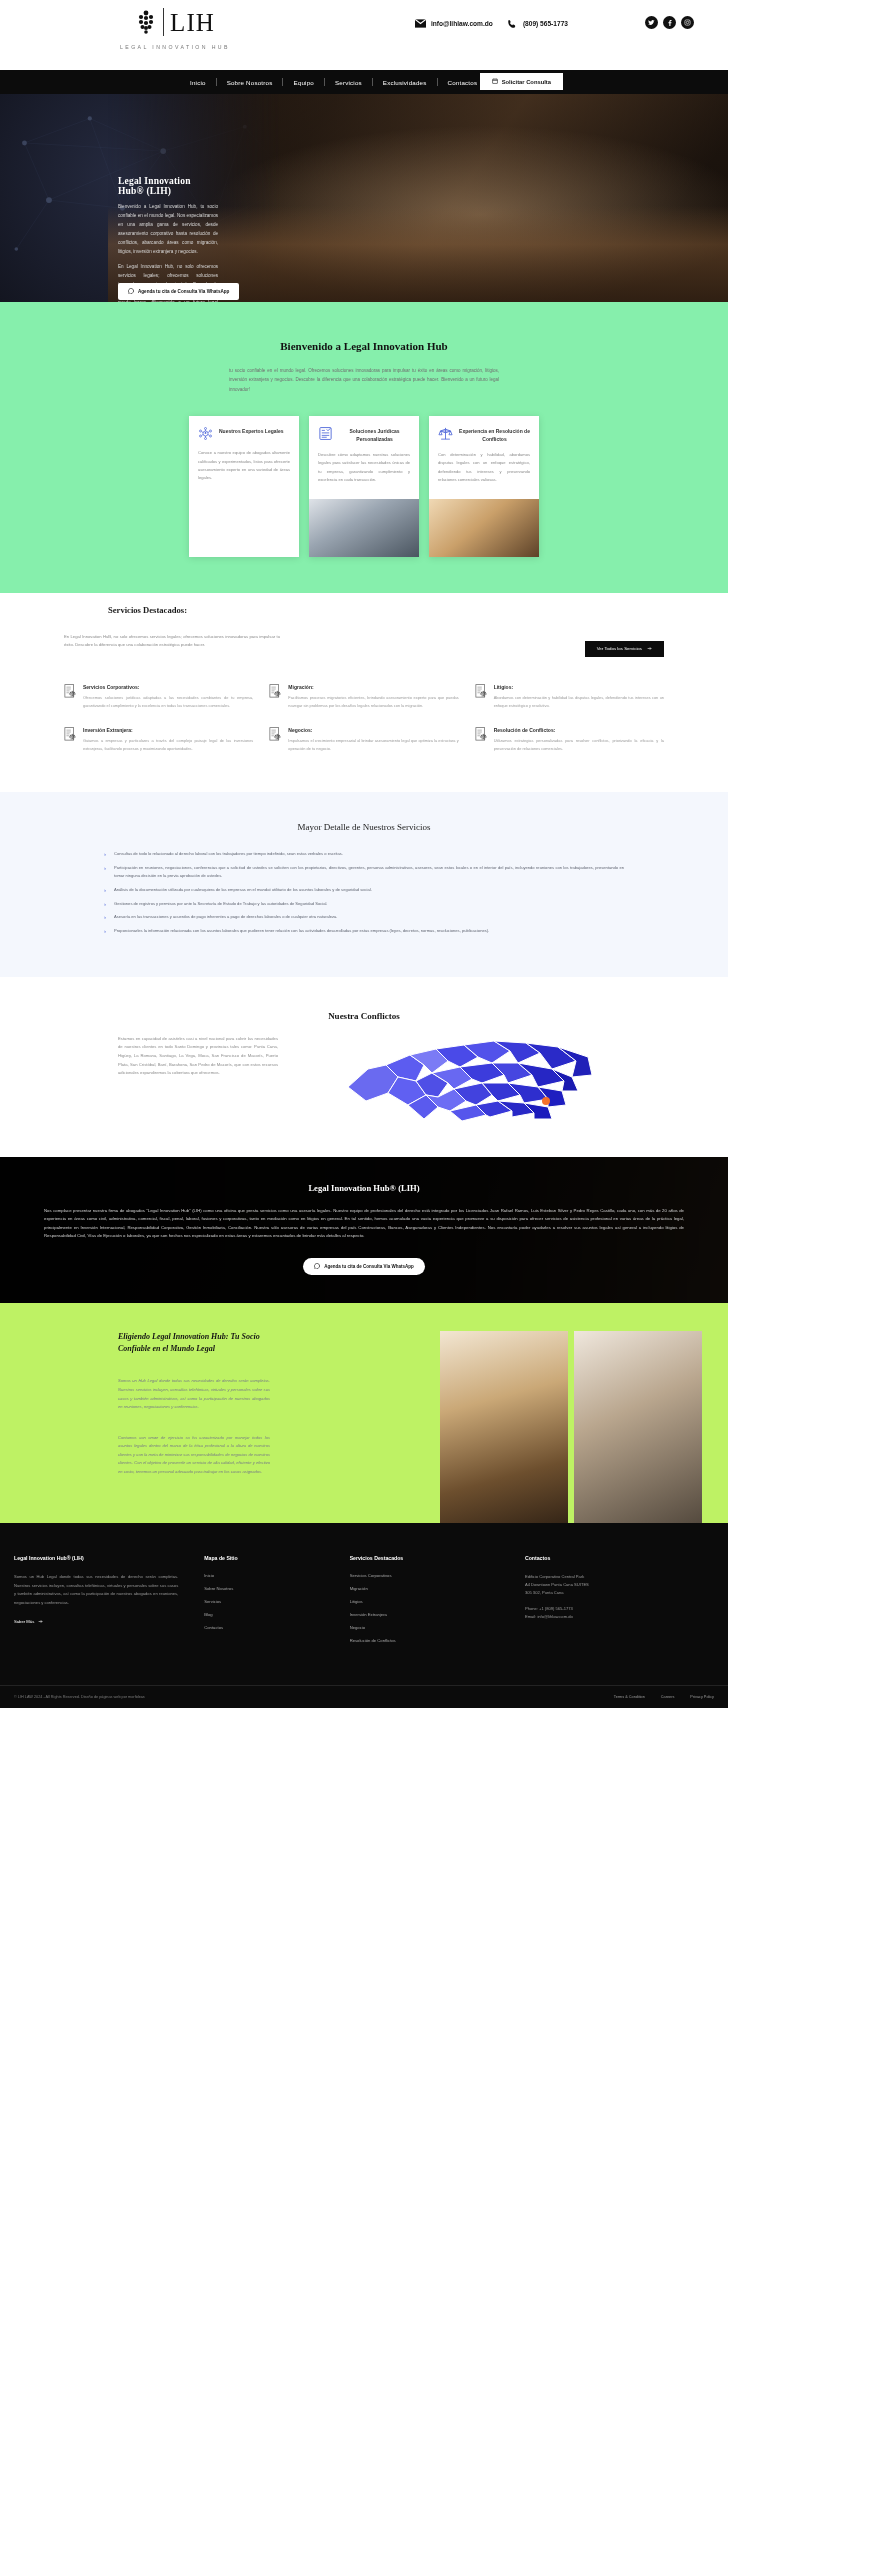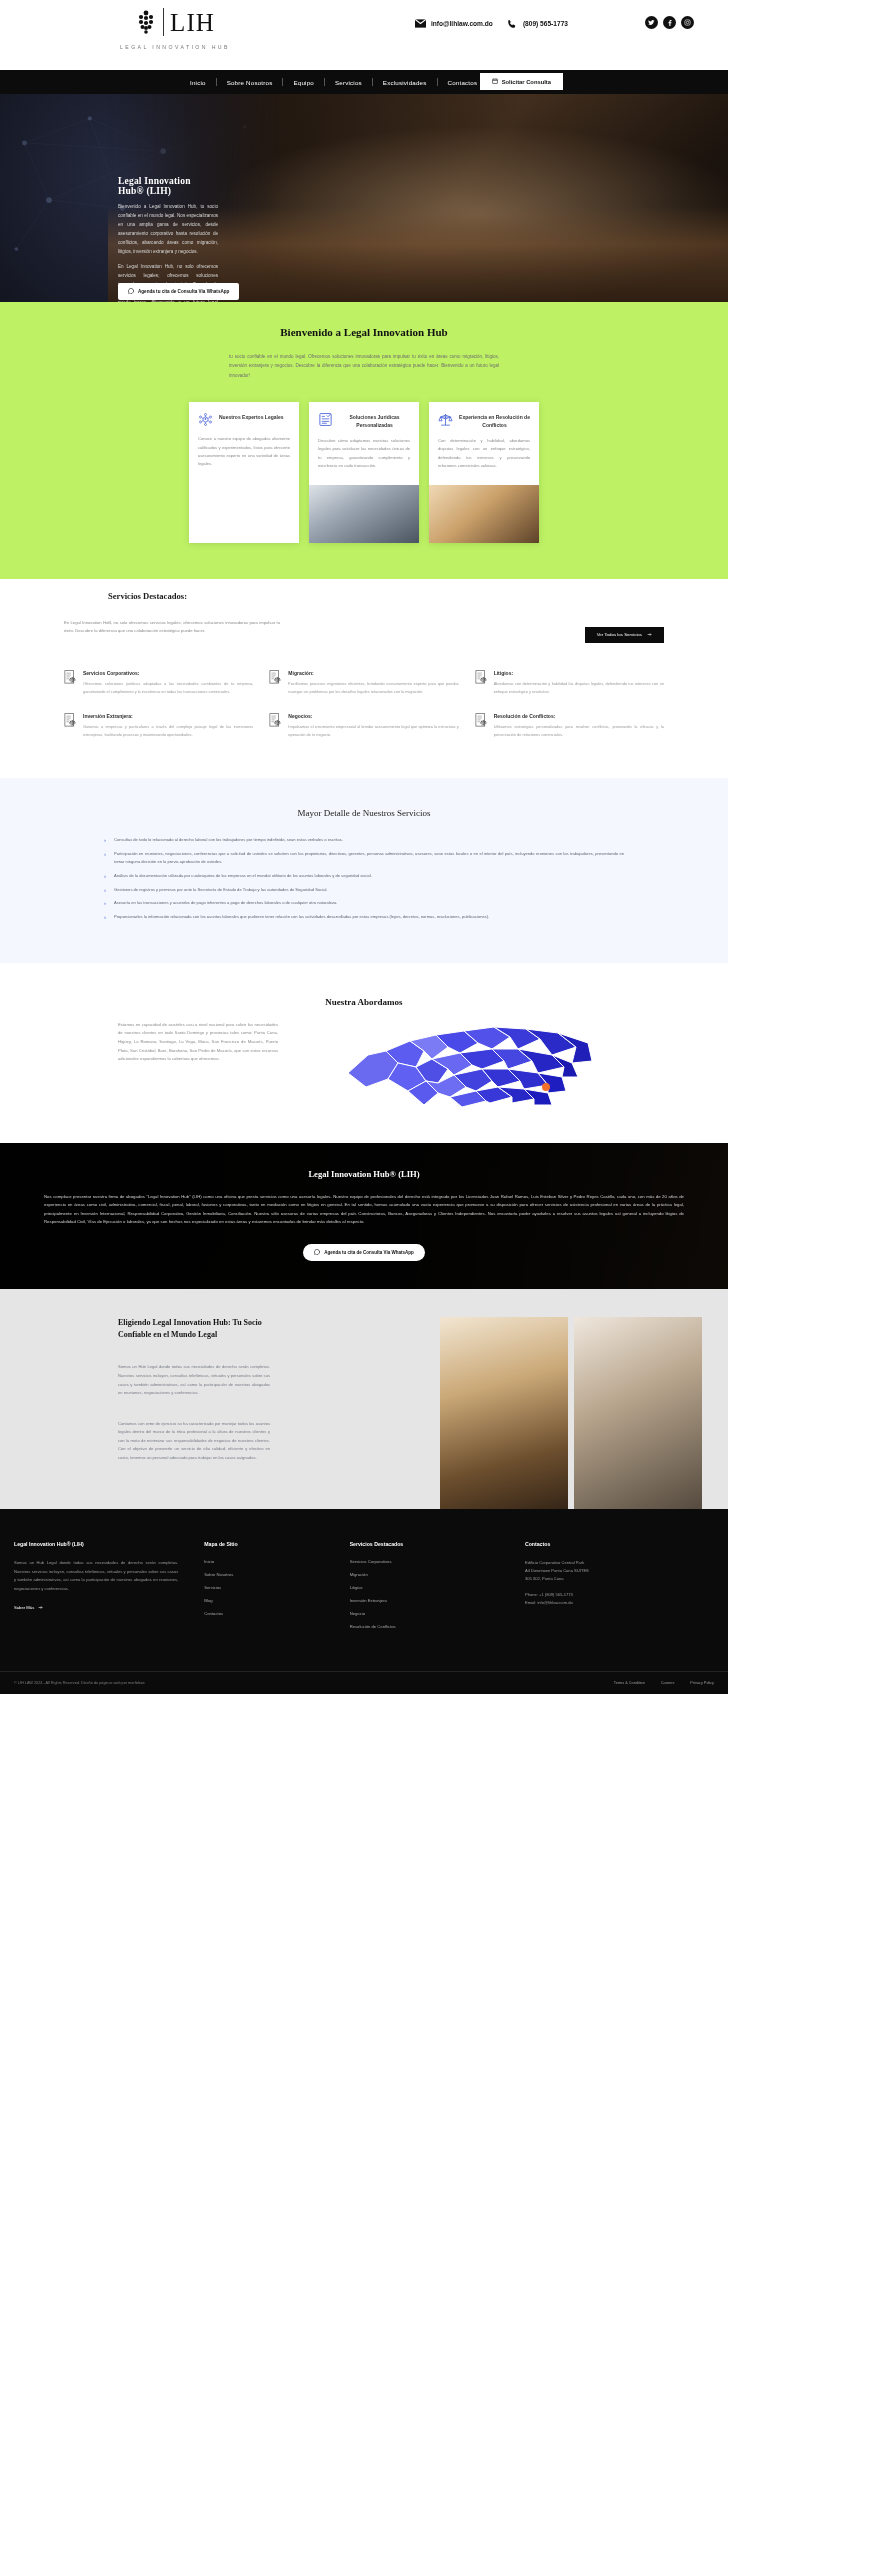--- a/index.html
+++ b/index.html
@@ -70,21 +70,21 @@
   .hero-text { color: #d8d8d8; font-size: 4.6px; line-height: 1.95; text-align: justify; }
   .hero-text p { margin-bottom: 6px; }
   .hero-btn {
     position: absolute; left: 118px; top: 206px; transform: translateY(-100%);
     background: #fff; color: #111; font-size: 4.6px; font-weight: bold;
     padding: 5px 10px; border-radius: 2px; display: inline-flex; align-items: center; gap: 4px;
     white-space: nowrap;
   }
 
   
-  .welcome { background: #bef264; padding: 24px 0 10px; text-align: center; }
+  .welcome { background: #86efac; padding: 38px 0 10px; text-align: center; }
   .sec-title { font-family: "Liberation Serif", serif; font-size: 11px; font-weight: bold; color: #111; }
   .welcome-text { width: 270px; margin: 14px auto 0; font-size: 4.5px; line-height: 2.1; color: #6f6f6f; text-align: justify; }
 
   
   .cards { display: flex; justify-content: center; gap: 10px; margin-top: 22px; padding-bottom: 26px; }
   .card { width: 110px; background: #fff; box-shadow: 0 1px 7px rgba(0,0,0,.13); padding: 10px 9px 0; }
   .card-head { display: flex; align-items: flex-start; gap: 6px; margin-bottom: 8px; }
   .card-ic { width: 15px; height: 15px; flex: none; display:flex; align-items:center; justify-content:center; }
   .card-h { font-size: 5px; font-weight: bold; color: #333; line-height: 1.45; padding-top: 2px; }
   .card-p { font-size: 4.1px; line-height: 2.05; color: #8a8a8a; text-align: justify; min-height: 40px; }
@@ -129,21 +129,21 @@
     padding: 26px 0 28px; text-align: center; position: relative;
   }
   .darkcta h2 { font-family: "Liberation Serif", serif; font-size: 8.6px; color: #fff; font-weight: bold; }
   .darkcta p { width: 640px; margin: 14px auto 0; font-size: 4.3px; line-height: 1.95; color: #d5d5d5; text-align: justify; }
   .darkcta-btn {
     margin: 18px auto 0; background: #fff; color: #111; font-size: 4.5px; font-weight: bold;
     padding: 5px 11px; border-radius: 20px; display: inline-flex; align-items: center; gap: 4px;
   }
 
   
-  .choose { background: #e5e5e5; padding: 34px 0 34px; position: relative; min-height: 220px; }
+  .choose { background: #bef264; padding: 34px 0 34px; position: relative; min-height: 220px; font-style: italic; }
   .choose-left { position: absolute; left: 118px; top: 28px; width: 152px; }
   .choose-left h2 { font-family: "Liberation Serif", serif; font-size: 8px; font-weight: bold; color: #141414; line-height: 1.5; }
   .choose-left p { font-size: 4.1px; line-height: 2.1; color: #767b85; text-align: justify; margin-top: 22px; }
   .choose-imgs { position: absolute; left: 440px; top: 28px; display: flex; gap: 6px; }
   .choose-img { width: 128px; height: 200px; }
   .cimg1 { background: linear-gradient(165deg,#f2e6d2 0%,#caa877 35%,#6d4f2e 70%,#2e2014 100%); }
   .cimg2 { background: linear-gradient(155deg,#efe7dd 0%,#b9a68e 40%,#4f453a 100%); }
 
   
   .footer { background: #0b0b0b; color: #bdbdbd; padding: 32px 0 0; position: relative; }
@@ -479,21 +479,21 @@
       <li>Consultas de todo lo relacionado al derecho laboral con los trabajadores por tiempo indefinido, sean estas verbales o escritas.</li>
       <li>Participación en reuniones, negociaciones, conferencias que a solicitud de ustedes se soliciten con los propietarios, directivos, gerentes, personas administrativos, asesores, sean estos locales o en el interior del país, incluyendo reuniones con los trabajadores, presentando en  tomar ninguna decisión en la previa aprobación de ustedes.</li>
       <li>Análisis de la documentación utilizada por cualesquiera de las empresas en el mandat utilitario de los asuntos laborales y de seguridad social.</li>
       <li>Gestiones de registros y permisos por ante la Secretaría de Estado de Trabajo y las autoridades de Seguridad Social.</li>
       <li>Asesoría en las transacciones y acuerdos de pago inherentes a pago de derechos laborales o de cualquier otra naturaleza.</li>
       <li>Proporcionarles la información relacionada con los asuntos laborales que pudieren tener relación con las actividades desarrolladas por estas empresas (leyes, decretos, normas, resoluciones, publicaciones).</li>
     </ul>
   </div>
 
   <div class="cover">
-    <h2>Nuestra Abordamos</h2>
+    <h2>Nuestra Conflictos</h2>
     <p class="cover-text">Estamos en capacidad de asistirles casi a nivel nacional para cubrir las necesidades de nuestros clientes en todo Santo Domingo y provincias tales como: Punta Cana, Higüey, La Romana, Santiago, La Vega, Moca, San Francisco de Macorís, Puerto Plata, San Cristóbal, Baní, Barahona, San Pedro de Macorís, que con estos recursos adicionales expandiremos la cobertura que ofrecemos.</p>
     <svg class="cover-map" viewBox="0 0 260 130">
       <g stroke="#ffffff" stroke-width="1">
         <path d="M8 66 L28 48 L46 44 L58 56 L48 72 L26 80 Z" fill="#6a6af0"></path>
         <path d="M46 44 L70 34 L84 44 L76 60 L58 56 Z" fill="#5c5cf0"></path>
         <path d="M70 34 L96 28 L108 40 L92 52 L84 44 Z" fill="#7b7bf5"></path>
         <path d="M96 28 L124 24 L138 36 L120 46 L108 40 Z" fill="#4a4ae8"></path>
         <path d="M124 24 L154 20 L170 30 L152 42 L138 36 Z" fill="#5252ea"></path>
         <path d="M154 20 L186 22 L200 32 L178 42 L170 30 Z" fill="#3a3ad8"></path>
         <path d="M186 22 L218 26 L236 40 L212 48 L200 32 Z" fill="#2a2ac8"></path>

